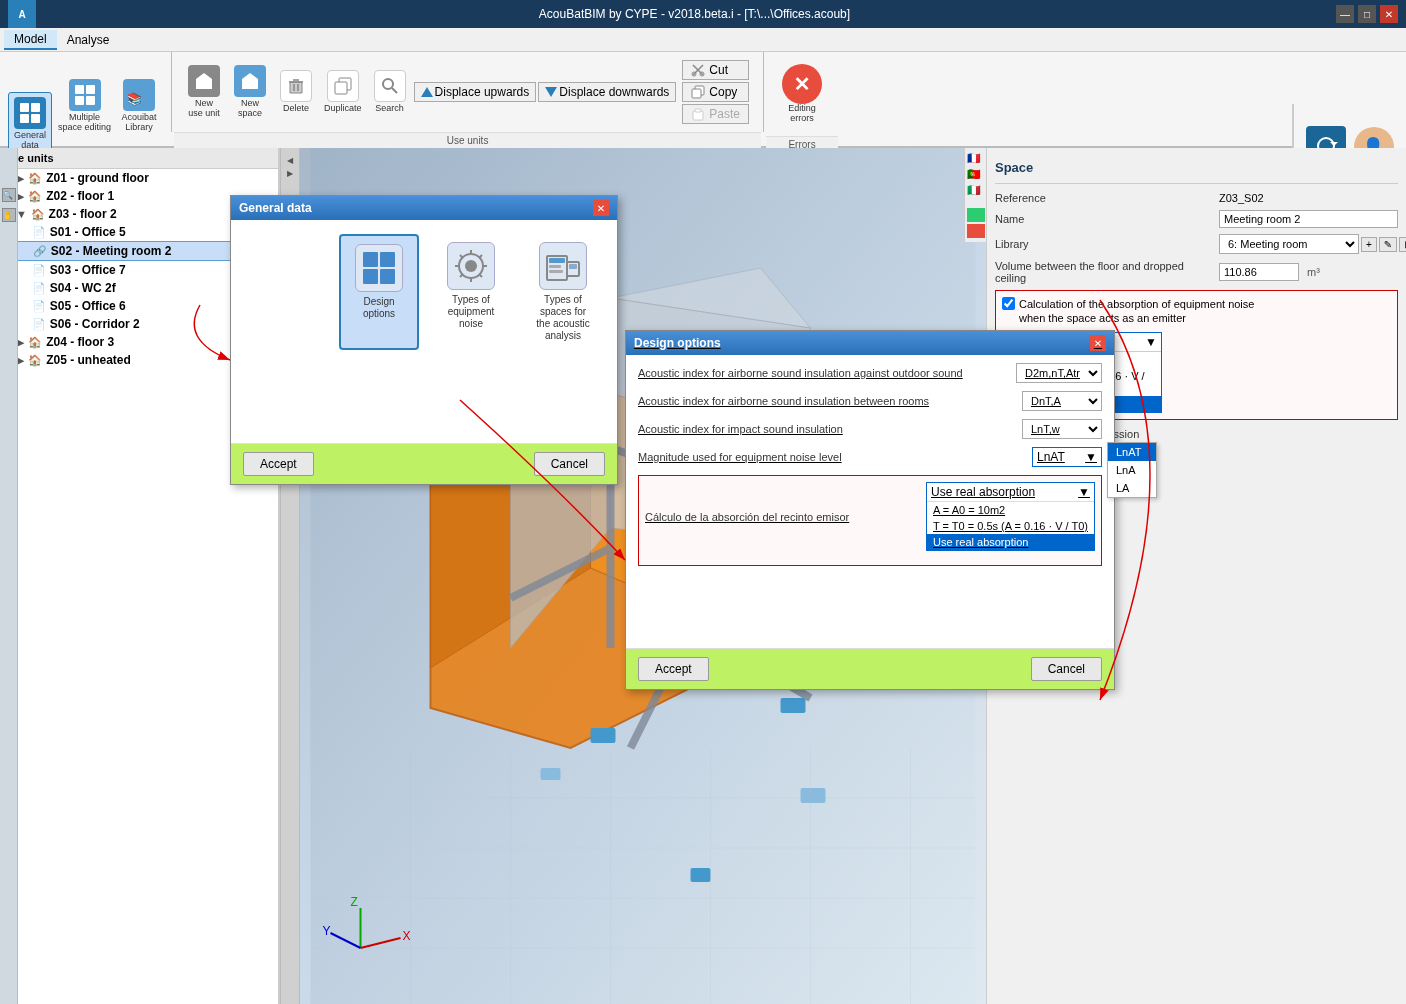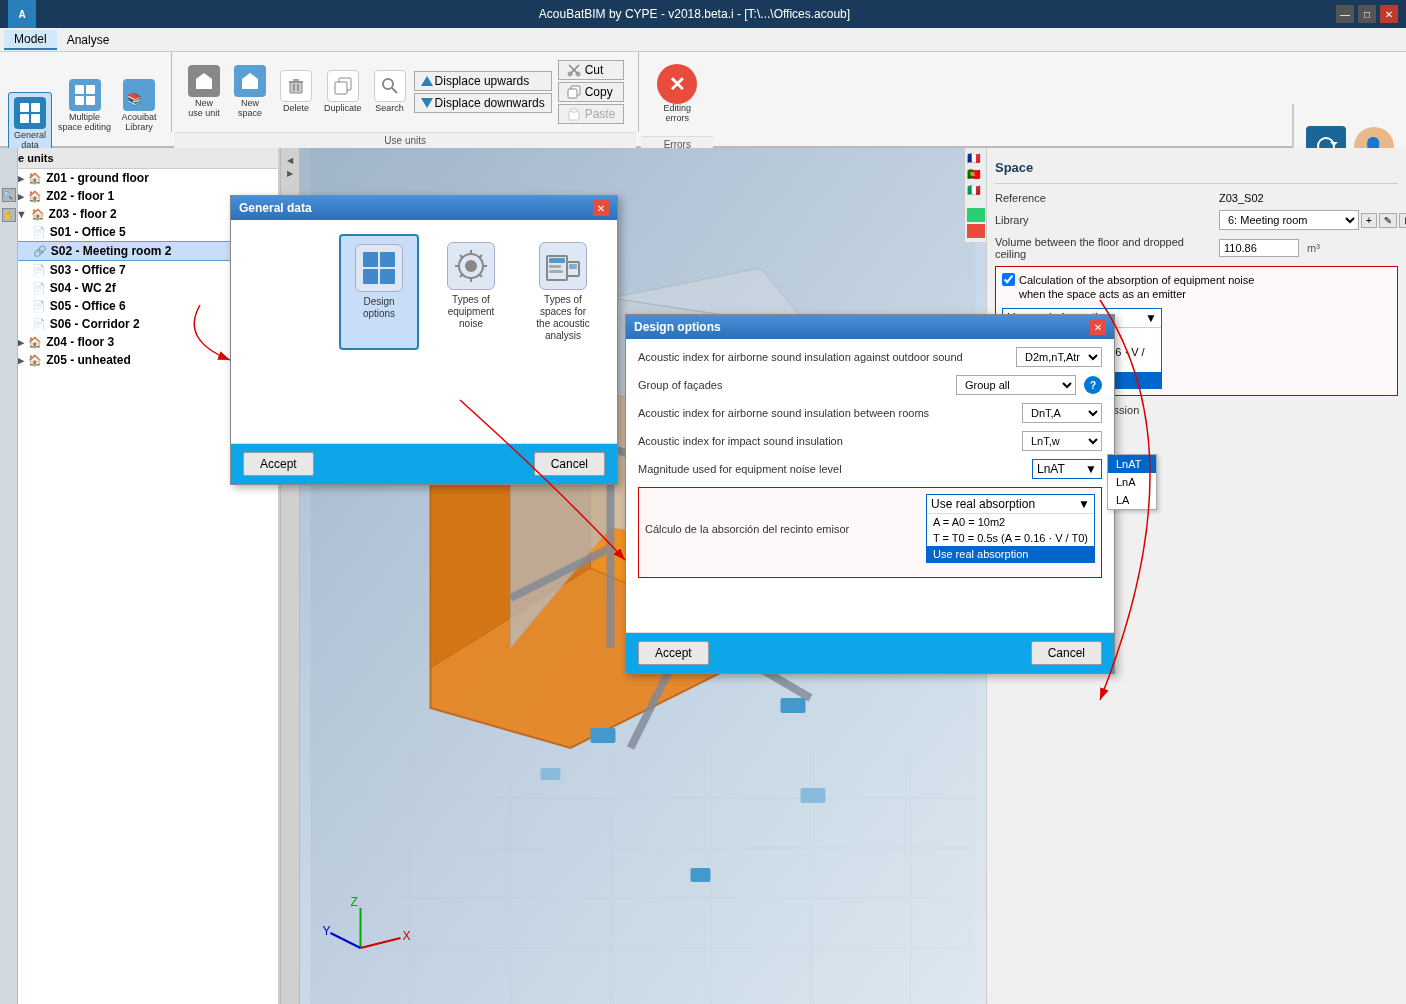--- a/index.html
+++ b/index.html
@@ -308,21 +308,21 @@
     }
     .dialog-footer {
       position: absolute;
       bottom: 0;
       left: 0;
       right: 0;
       display: flex;
       justify-content: space-between;
       padding: 8px 12px;
       border-top: 1px solid #ddd;
-      background: #0ea5e9;
+      background: #bef264;
       gap: 25px;
     }
     .dialog-btn {
       padding: 4px 16px;
       background: #e8e8e8;
       border: 1px solid #999;
       cursor: pointer;
       font-size: 12px;
       border-radius: 2px;
     }
@@ -412,22 +412,23 @@
 
     .toolbar-separator {
       width: 1px;
       background: #bbb;
       height: 80px;
       margin: 0 2px;
     }
 
     .displace-group {
       display: flex;
-      flex-direction: column;
+      flex-direction: row;
       gap: 2px;
+      align-items: center;
     }
     .displace-btn {
       padding: 2px 6px;
       font-size: 10px;
       background: #f0f0f0;
       border: 1px solid #aaa;
       cursor: pointer;
       display: flex;
       align-items: center;
       gap: 2px;
@@ -786,20 +787,24 @@
   </div>
 
   <div class="right-panel">
     <div class="panel-title">Space</div>
 
     <div class="prop-row">
       <div class="prop-label">Reference</div>
       <div class="prop-value">Z03_S02</div>
     </div>
 
+    <div class="prop-row">
+      <div class="prop-label">Name</div>
+      <input class="prop-input" type="text" style="flex: 1 1 0%;" value="Meeting room 2">
+    </div>
 
     <div class="prop-row">
       <div class="prop-label">Library</div>
       <div class="dropdown-wrapper">
         <select class="prop-select">
           <option>6: Meeting room</option>
         </select>
         <button style="padding:1px 4px;font-size:10px;cursor:pointer;background:#e8e8e8;border:1px solid #aaa;">+</button>
         <button style="padding:1px 4px;font-size:10px;cursor:pointer;background:#e8e8e8;border:1px solid #aaa;">✎</button>
         <button style="padding:1px 4px;font-size:10px;cursor:pointer;background:#e8e8e8;border:1px solid #aaa;">⊞</button>
@@ -879,41 +884,34 @@
       </div>
       <span class="dialog-option-label">Types of spaces for<br>the acoustic analysis</span>
     </div>
   </div>
   <div class="dialog-footer">
     <button class="dialog-btn">Accept</button>
     <button class="dialog-btn">Cancel</button>
   </div>
 </div>
 
-<div class="dialog-design" style="position:fixed;left:625px;top:314px;z-index:151;">
+<div class="dialog-design" style="position:fixed;left:625px;top:330px;z-index:151;text-decoration:underline;">
   <div class="dialog-title-bar">
     <span>Design options</span>
     <button class="dialog-close-btn">✕</button>
   </div>
 
   <div class="form-section">
     <div class="form-row">
       <span class="form-label">Acoustic index for airborne sound insulation against outdoor sound</span>
       <select class="form-select">
         <option>D2m,nT,Atr</option>
       </select>
     </div>
 
-    <div class="form-row">
-      <span class="form-label">Group of façades</span>
-      <select class="form-select-wide">
-        <option>Group all</option>
-      </select>
-      <div class="help-btn">?</div>
-    </div>
 
     <div class="form-row">
       <span class="form-label">Acoustic index for airborne sound insulation between rooms</span>
       <select class="form-select">
         <option>DnT,A</option>
       </select>
     </div>
 
     <div class="form-row">
       <span class="form-label">Acoustic index for impact sound insulation</span>

